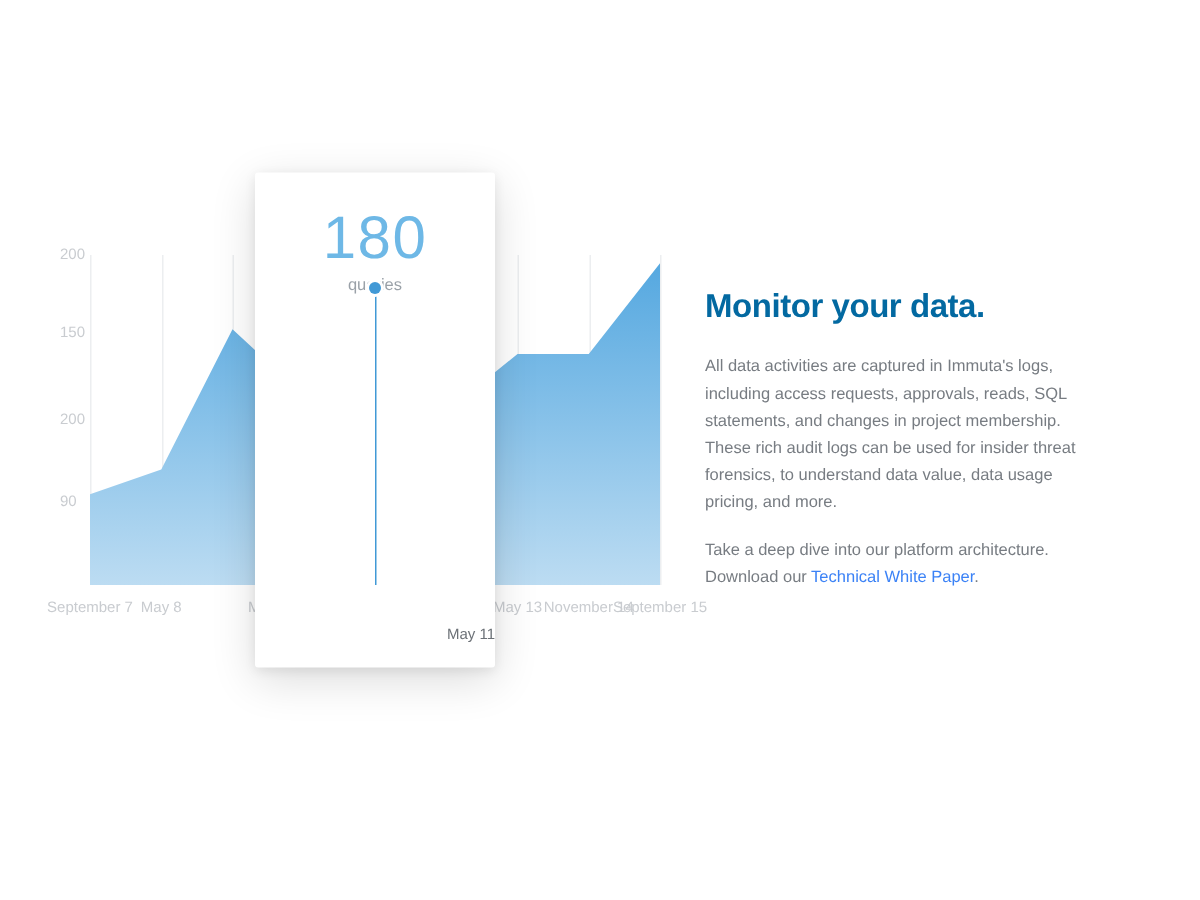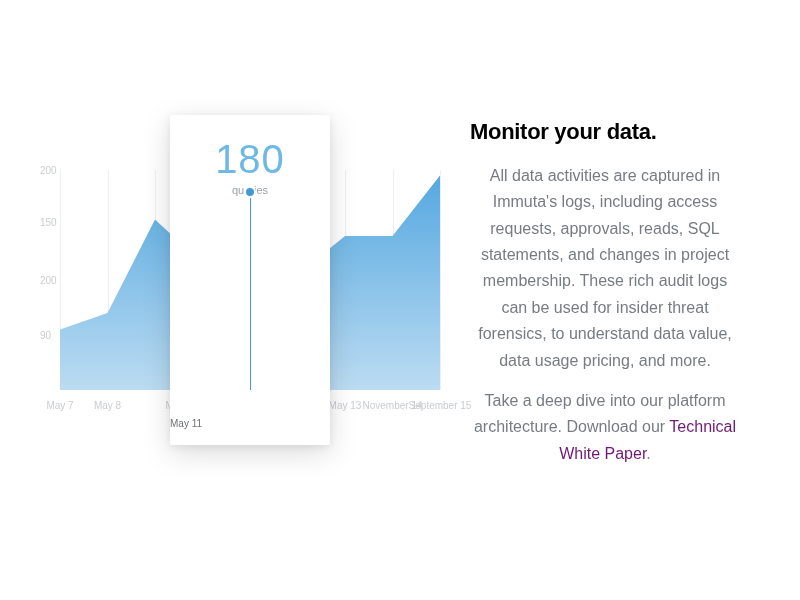--- a/index.html
+++ b/index.html
@@ -8,41 +8,41 @@
   .left { position: relative; width: 440px; height: 360px; margin-left: 20px; }
   .chart { position: absolute; left: 20px; top: 50px; width: 400px; height: 260px; }
   .ytick { position: absolute; left: 0; font-size: 10px; color: #c9ccd0; transform: translateY(-50%); }
   .gridline { position: absolute; width: 1px; background: #eceef0; top: 0; height: 220px; }
   .xlabel { position: absolute; top: 230px; font-size: 10px; color: #c9ccd0; transform: translateX(-50%); white-space: nowrap; }
   svg.area { position: absolute; left: 20px; top: 0; width: 380px; height: 220px; }
   .highlight { position: absolute; width: 160px; height: 330px; background: #fff; border-radius: 2px;
                box-shadow: 0 8px 30px rgba(0,0,0,0.14), 0 2px 8px rgba(0,0,0,0.08); }
   .hl-value { text-align: center; font-size: 40px; font-weight: 300; color: #6eb8e6; margin-top: 22px; letter-spacing: 1px; }
   .hl-sub { text-align: center; font-size: 11px; color: #9aa1a8; margin-top: 2px; }
-  .hl-x { position: absolute; bottom: 16px; left: 0; right: 0; text-align: left; font-size: 10px; color: #6c7177; }
+  .hl-x { position: absolute; bottom: 16px; left: 0; right: 0; text-align: right; font-size: 10px; color: #6c7177; }
   .hl-line { position: absolute; width: 1px; background: #4199d6; left: 50%; }
   .hl-dot { position: absolute; width: 8px; height: 8px; border-radius: 50%; background: #4199d6; left: 50%; transform: translate(-50%, -50%); box-shadow: 0 0 0 2px #fff; }
   .right { width: 310px; padding-right: 30px; padding-left: 10px; }
-  .headline { font-size: 22px; font-weight: 800; color: #000000; letter-spacing: -0.3px; margin-bottom: 18px; }
-  .para { font-size: 16px; line-height: 1.65; color: #777c82; margin-bottom: 14px; text-align: center; }
-  .link { color: #701a75; text-decoration: none; }
+  .headline { font-size: 22px; font-weight: 800; color: #0369a1; letter-spacing: -0.3px; margin-bottom: 18px; }
+  .para { font-size: 11px; line-height: 1.65; color: #777c82; margin-bottom: 14px; }
+  .link { color: #3b82f6; text-decoration: none; }
 </style>
 </head>
 <body>
 
 <div class="wrap">
   <div class="left">
 
     <div class="chart" id="chart">
         <div class="ytick" style="top: 165px;">90</div>
         <div class="ytick" style="top: 110px;">200</div>
         <div class="ytick" style="top: 52px;">150</div>
         <div class="ytick" style="top: 0px;">200</div>
         <div class="gridline" style="left: 20px;"></div>
-        <div class="xlabel" style="left: 20px;">May 7</div>
+        <div class="xlabel" style="left: 20px;">September 7</div>
         <div class="gridline" style="left: 67.5px;"></div>
         <div class="xlabel" style="left: 67.5px;">May 8</div>
         <div class="gridline" style="left: 115px;"></div>
         <div class="xlabel" style="left: 115px; margin-left: 24px;">May 9</div>
         <div class="gridline" style="left: 162.5px;"></div>
         <div class="xlabel" style="left: 162.5px;">May 10</div>
         <div class="gridline" style="left: 210px;"></div>
         <div class="gridline" style="left: 257.5px;"></div>
         <div class="xlabel" style="left: 257.5px;">May 12</div>
         <div class="gridline" style="left: 305px;"></div>

